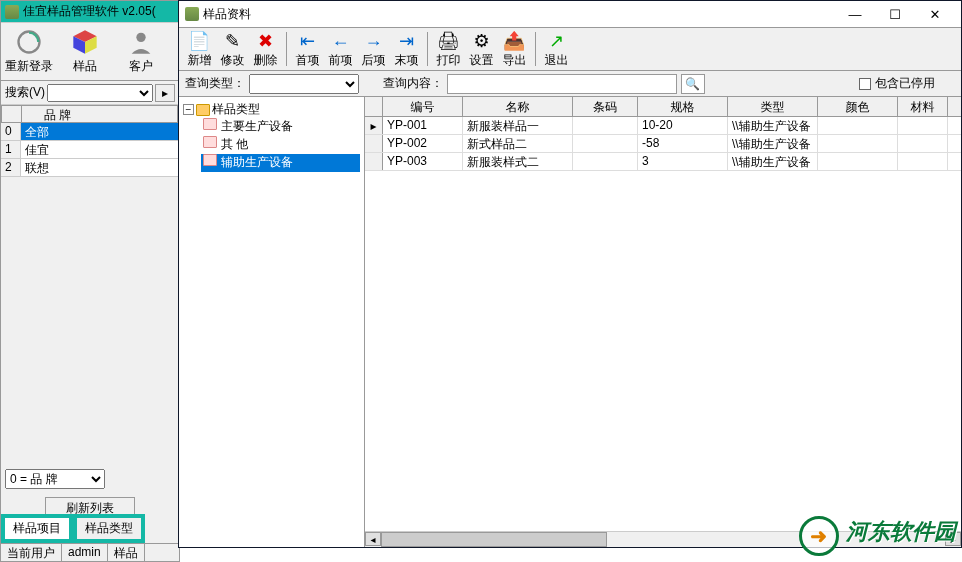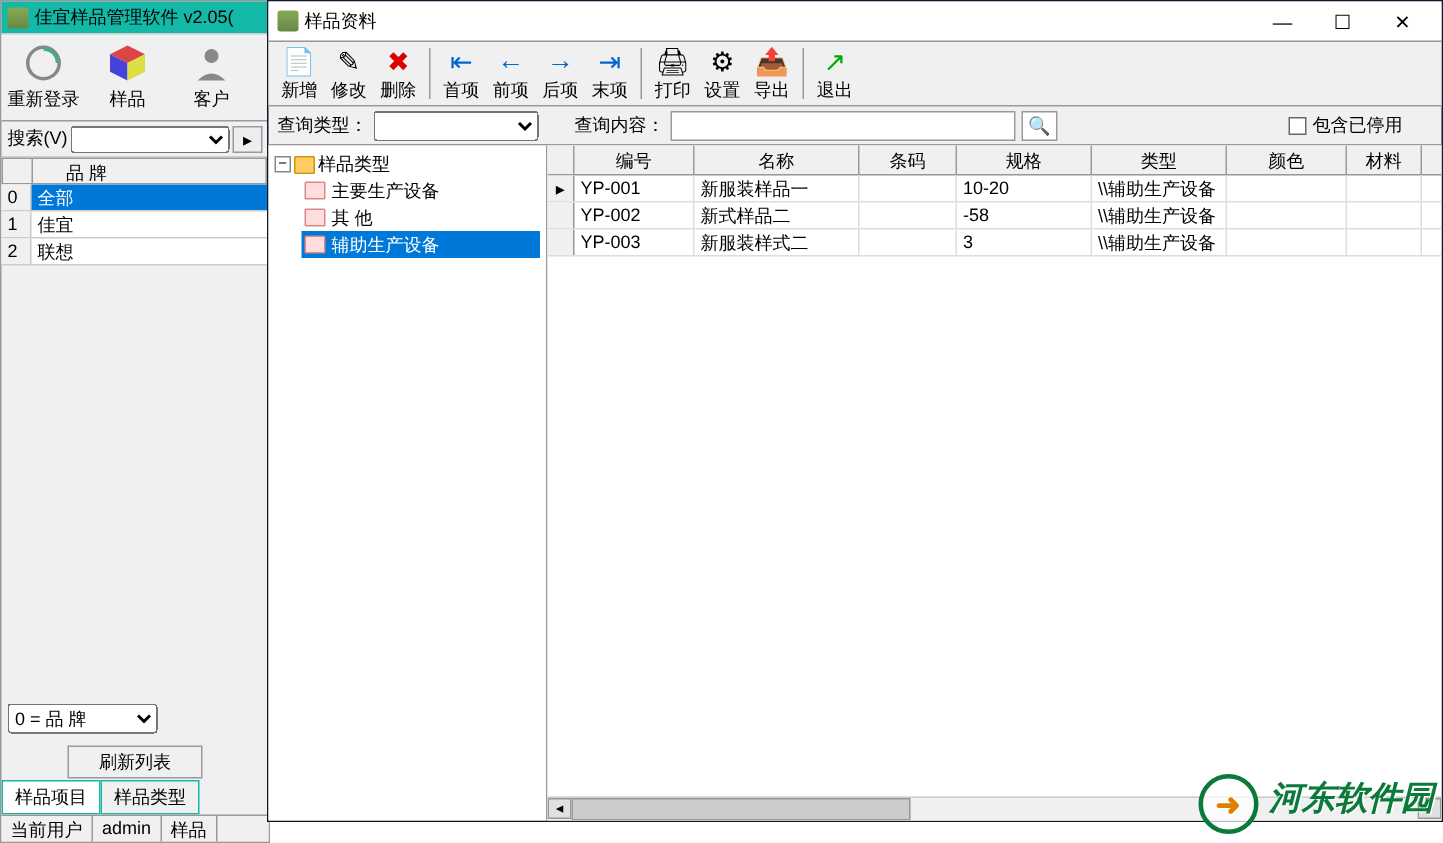--- a/index.html
+++ b/index.html
@@ -31,21 +31,21 @@
     .brand-row .c { border-right: 1px solid #ccc; padding: 1px 4px; }
     .brand-row .c.n { width: 20px; background: #f0f0f0; }
     .brand-row .c.v { flex: 1; }
     .brand-row.sel .c.v { background: #0078d7; color: #fff; }
     
     .main-bottom { position: absolute; bottom: 38px; left: 4px; right: 4px; }
     .main-bottom select { width: 100px; height: 20px; margin-bottom: 4px; }
     .btn-refresh { width: 90px; height: 22px; border: 1px solid #999; background: #f0f0f0; margin: 4px auto; display: block; }
     
     .tab-row { position: absolute; bottom: 18px; left: 0; display: flex; }
-    .tab { border: 1px solid #14b8a6; padding: 2px 8px; background: #fff; font-size: 12px; }
+    .tab { border: 4px solid #14b8a6; padding: 2px 8px; background: #fff; font-size: 12px; }
     .tab.inact { background: #f0f0f0; }
     
     .statusbar { position: absolute; bottom: 0; left: 0; right: 0; height: 18px; background: #f0f0f0; border-top: 1px solid #999; display: flex; }
     .statusbar .seg { border-right: 1px solid #999; padding: 1px 6px; }
     
     
     .sub-window { position: absolute; left: 178px; top: 0; width: 784px; height: 548px; background: #f0f0f0; border: 1px solid #0f172a; }
     .sub-titlebar { height: 26px; background: #fff; display: flex; align-items: center; padding: 0 6px; gap: 4px; }
     .sub-titlebar .title-text { flex: 1; }
     .win-btns { display: flex; }
@@ -60,21 +60,21 @@
     .query-row select { width: 110px; height: 20px; }
     .query-row input.qinput { width: 230px; height: 20px; border: 1px solid #999; }
     .query-row .mag { width: 24px; height: 20px; border: 1px solid #999; background: #fff; color: #c00; }
     .include-chk { display: flex; align-items: center; gap: 4px; margin-left: auto; margin-right: 20px; }
     .chkbox { width: 12px; height: 12px; border: 1px solid #666; background: #fff; }
     
     .sub-body { display: flex; height: calc(100% - 96px); }
     .tree-pane { width: 186px; border-right: 1px solid #999; background: #fff; padding: 4px; }
     .tree-root { display: flex; align-items: center; gap: 2px; }
     .tree-sub { margin-left: 18px; }
-    .tree-item { display: flex; align-items: center; gap: 4px; height: 18px; padding: 0 2px; }
+    .tree-item { display: flex; gap: 4px; height: 18px; padding: 0 2px; }
     .tree-item.sel { background: #0078d7; color: #fff; }
     .tree-toggle { width: 11px; height: 11px; border: 1px solid #888; display: flex; align-items: center; justify-content: center; font-size: 10px; line-height: 1; }
     .tree-ic { width: 14px; height: 12px; background: #fc6; border: 1px solid #c90; border-radius: 1px; }
     .tree-ic.leaf { background: #fdd; border-color: #d88; }
     .leaf-text { letter-spacing: 0; }
     
     .data-pane { flex: 1; background: #fff; overflow: hidden; position: relative; }
     .data-grid { width: 100%; }
     .data-head { display: flex; height: 20px; background: #f0f0f0; border-bottom: 1px solid #999; }
     .data-head .hc { border-right: 1px solid #999; padding: 2px 4px; text-align: center; overflow: hidden; }

